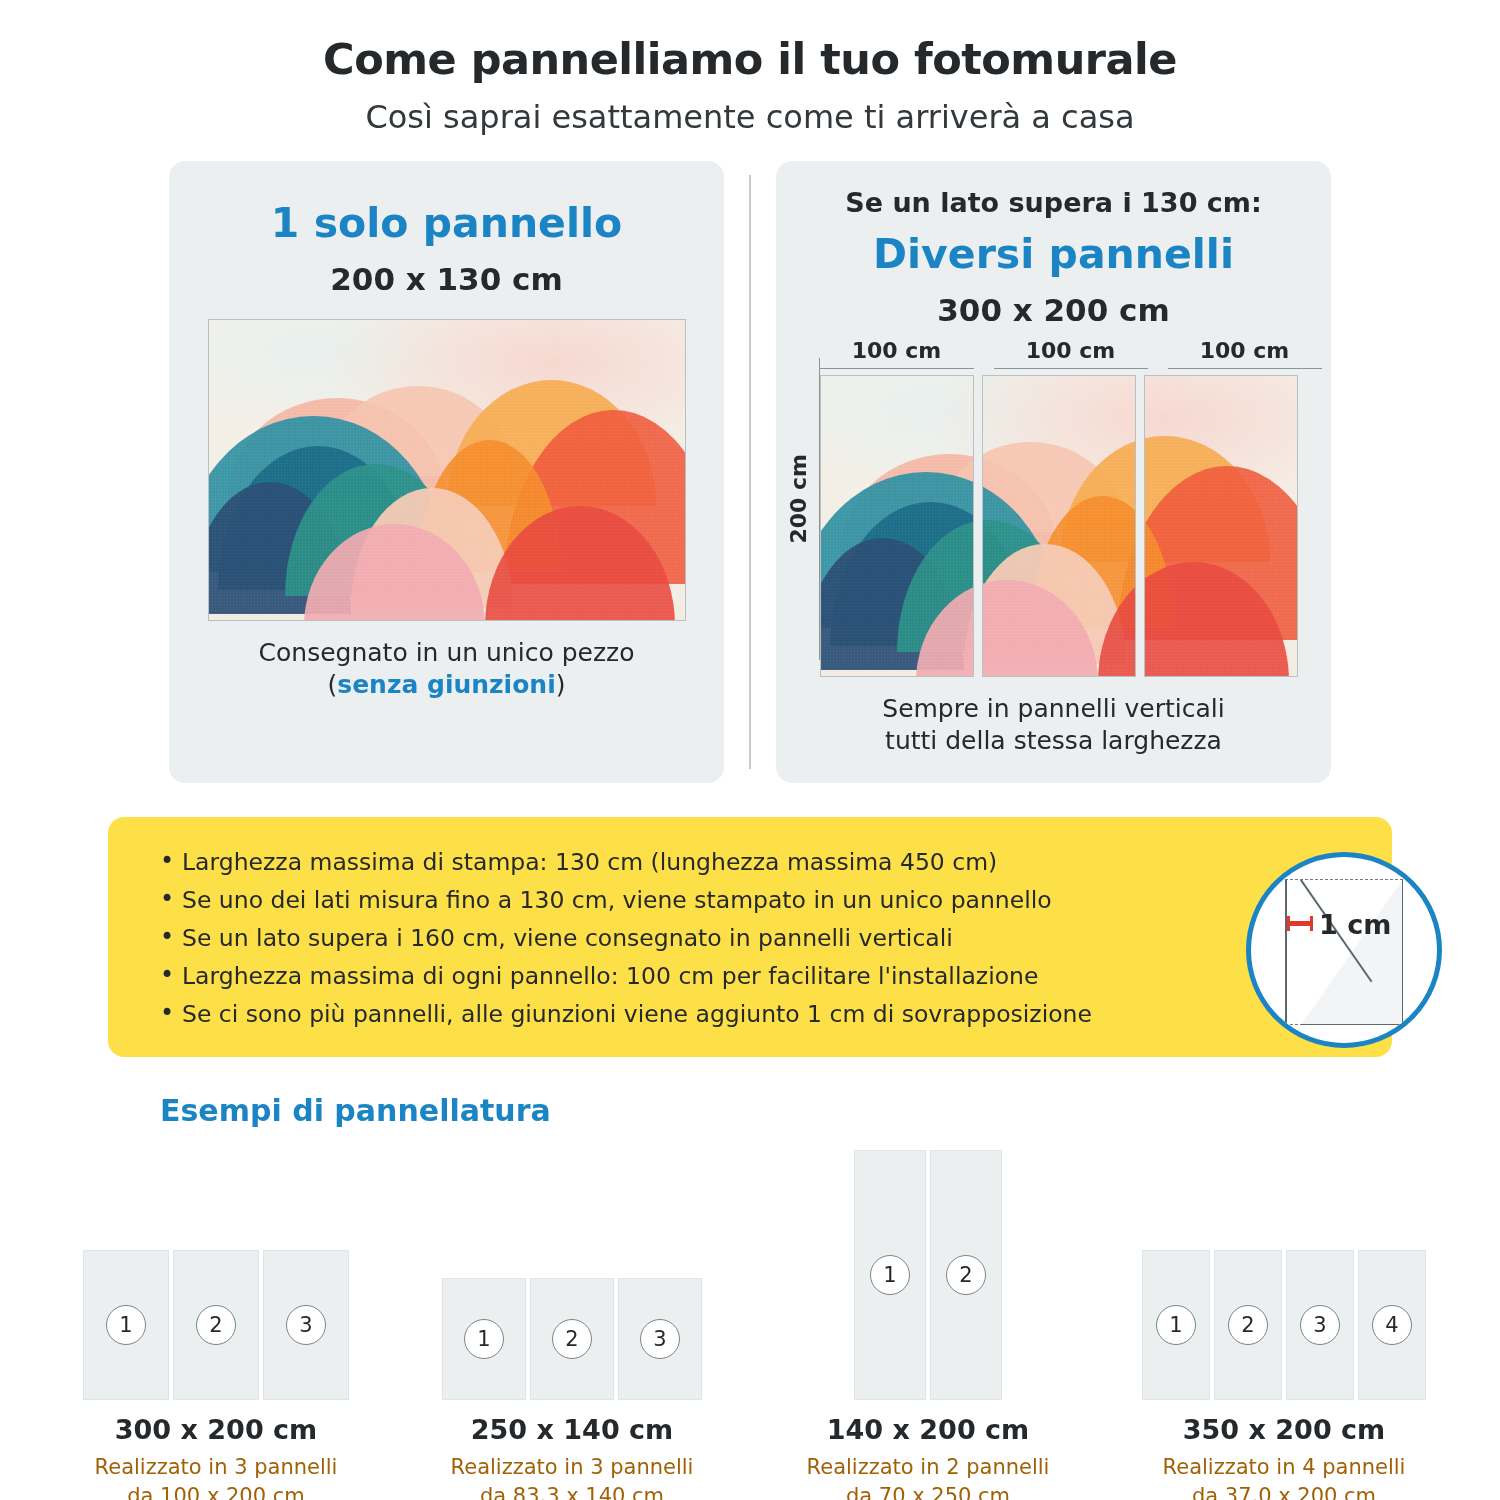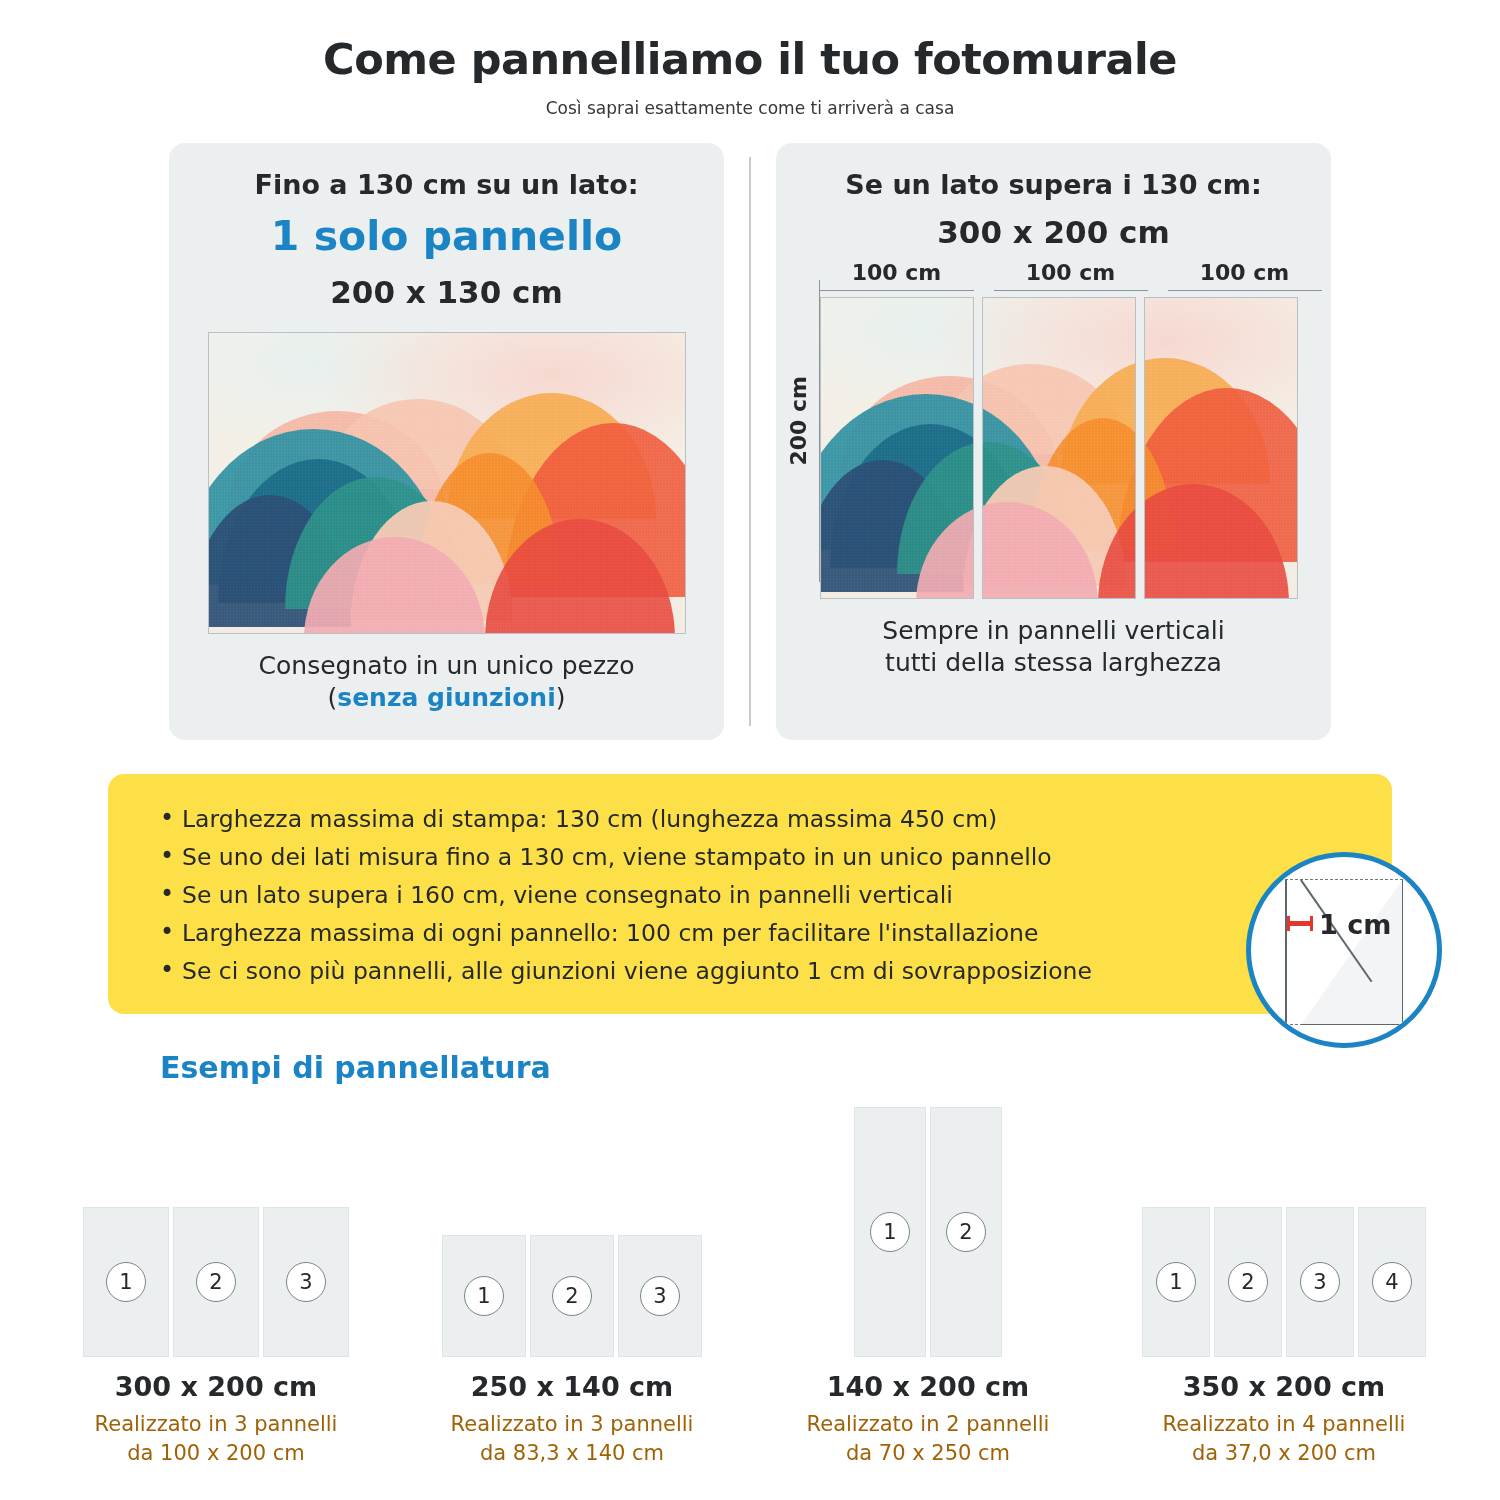--- a/index.html
+++ b/index.html
@@ -27,21 +27,21 @@
     padding-top: 34px;
   }
   .title {
     font-size: 43px;
     font-weight: bold;
     letter-spacing: -0.5px;
     color: #25292b;
     margin: 0;
   }
   .subtitle {
-    font-size: 17px;
+    font-size: 32px;
     color: #33383b;
     margin: 14px 0 8px 0;
     font-weight: normal;
   }
 
   
   .cards {
     display: flex;
     justify-content: center;
     align-items: stretch;
@@ -395,21 +395,20 @@
 <div class="page">
 
   <div class="header">
     <h1 class="title">Come pannelliamo il tuo fotomurale</h1>
     <p class="subtitle">Così saprai esattamente come ti arriverà a casa</p>
   </div>
 
   <div class="cards">
 
     <div class="card">
-      <p class="card-kicker">Fino a 130 cm su un lato:</p>
       <p class="card-head">1 solo pannello</p>
       <p class="card-size">200 x 130 cm</p>
 
       <div class="art art-single">
         <div class="sky"></div>
         <div class="m pinkL"></div>
         <div class="m pinkM"></div>
         <div class="m orangeR"></div>
         <div class="m tealBig"></div>
         <div class="m tealDark"></div>
@@ -428,20 +427,21 @@
         <span>(</span><span class="accent">senza giunzioni</span><span>)</span>
       </p>
     </div>
 
     <div class="card-gap">
       <div class="divider"></div>
     </div>
 
     <div class="card">
       <p class="card-kicker">Se un lato supera i 130 cm:</p>
+      <p class="card-head">Diversi pannelli</p>
       <p class="card-size">300 x 200 cm</p>
 
       <div class="multi-wrap">
         <div class="vlabel">
           <span class="txt">200 cm</span>
           <span class="bar"></span>
         </div>
         <div class="panels-col">
           <div class="panel-labels">
             <div class="panel-label">100 cm</div>

